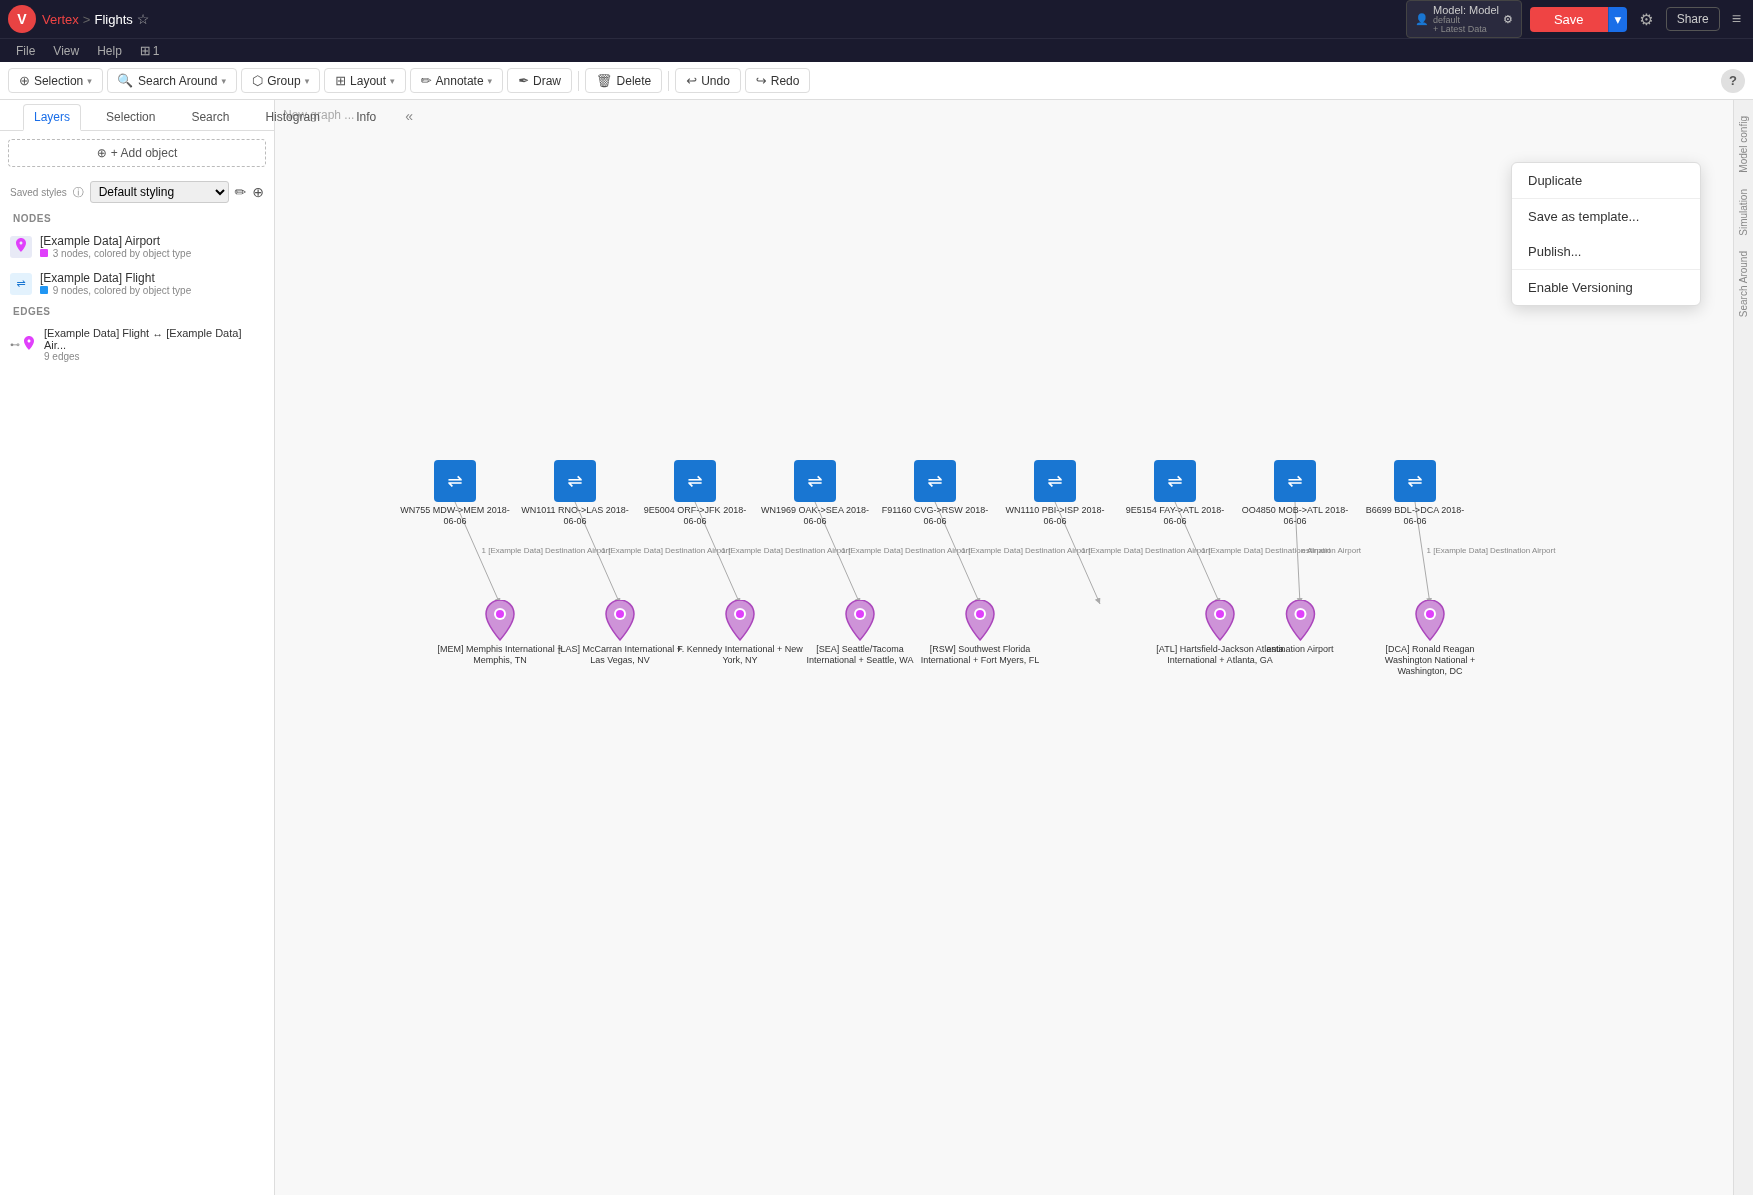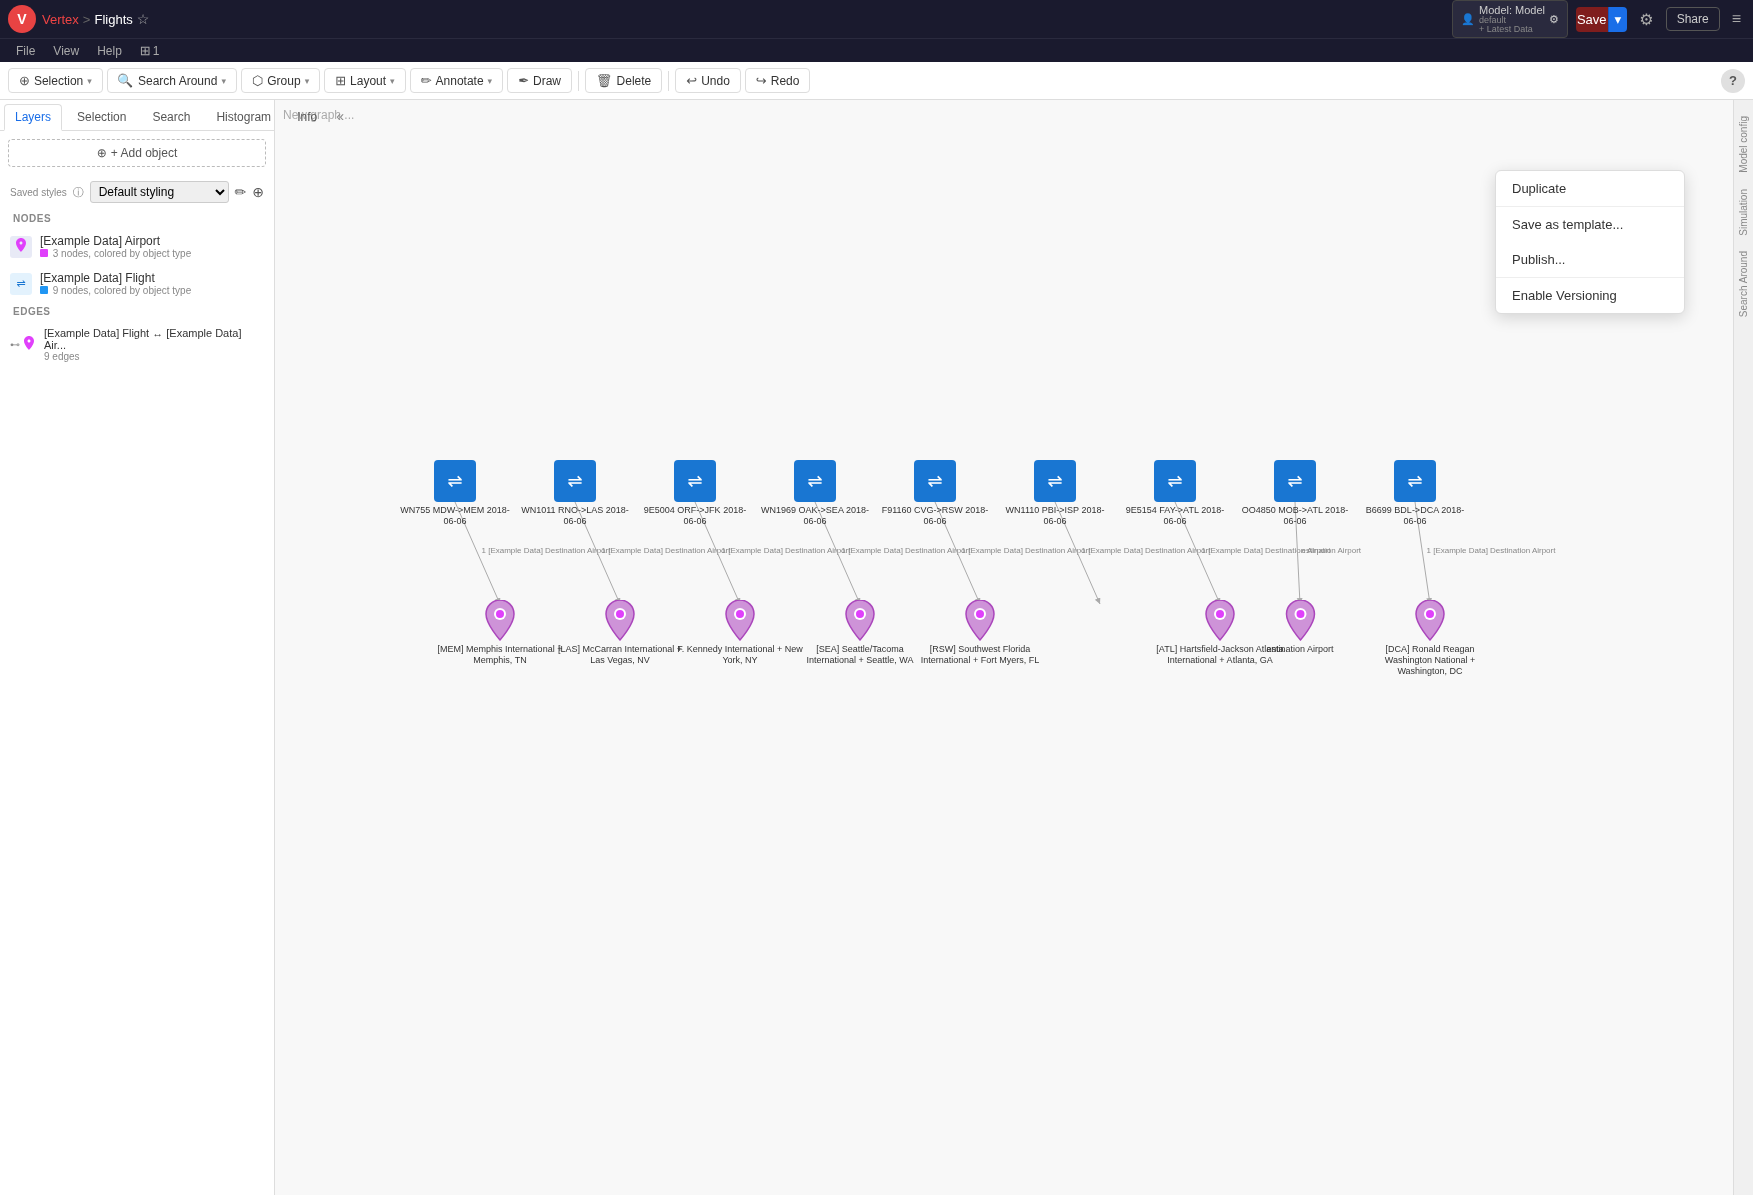--- a/index.html
+++ b/index.html
@@ -31,22 +31,22 @@
     .topbar-spacer { flex: 1; }
     .topbar-right { display: flex; align-items: center; gap: 8px; }
     .topbar-model-btn {
       display: flex; align-items: center; gap: 4px;
       background: #2a2a3e; border: 1px solid #444; border-radius: 4px;
       padding: 3px 8px; color: #ccc; font-size: 11px; cursor: pointer;
     }
     .topbar-model-btn .default-tag { font-size: 9px; color: #888; line-height: 1; }
     .topbar-save-group { display: flex; align-items: center; }
     .topbar-save-btn {
-      background: #7f1d1d; color: white; border: none; border-radius: 4px 0 0 4px;
-      padding: 5px 1px; font-size: 13px; cursor: pointer; font-weight: 500;
+      background: #ef4444; color: white; border: none; border-radius: 4px 0 0 4px;
+      padding: 5px 24px; font-size: 13px; cursor: pointer; font-weight: 500;
     }
     .topbar-save-dropdown {
       background: #1a6ee8; color: white; border: none; border-radius: 0 4px 4px 0;
       border-left: 1px solid #1558c0; padding: 5px 6px; cursor: pointer;
     }
     .topbar-icon-btn {
       background: none; border: none; color: #aaa; cursor: pointer; font-size: 16px; padding: 4px;
     }
     .topbar-share-btn {
       background: none; border: 1px solid #555; border-radius: 4px;
@@ -103,22 +103,22 @@
       background: #fff;
       border-right: 1px solid #ddd;
       display: flex;
       flex-direction: column;
       flex-shrink: 0;
       z-index: 50;
     }
     .sidebar-tabs {
       display: flex;
       border-bottom: 1px solid #ddd;
-      padding: 4px 4px 0;
-      gap: 4px;
+      padding: 4px 23px 0;
+      gap: 14px;
     }
     .sidebar-tab {
       padding: 5px 10px; font-size: 12px; cursor: pointer; border-radius: 4px 4px 0 0;
       color: #555; border: 1px solid transparent; border-bottom: none;
     }
     .sidebar-tab.active {
       background: #fff; border-color: #ddd; color: #1a6ee8; font-weight: 500;
       border-bottom: 2px solid #fff; margin-bottom: -1px;
     }
     .sidebar-collapse { margin-left: auto; cursor: pointer; color: #888; font-size: 14px; padding: 4px; }
@@ -215,28 +215,27 @@
     .graph-svg {
       position: absolute;
       top: 0; left: 0;
       width: 100%; height: 100%;
       pointer-events: none;
     }
 
     
     #save-dropdown-menu {
       position: absolute;
-      top: 62px; right: 68px;
+      top: 62px; right: 52px;
       width: 190px;
       background: white;
       border: 1px solid #ddd;
       border-radius: 6px;
       box-shadow: 0 4px 16px rgba(0,0,0,0.15);
       z-index: 1000;
-      margin-top: 8px;
     }
     .dropdown-item {
       padding: 10px 16px;
       font-size: 13px;
       color: #333;
       cursor: pointer;
     }
     .dropdown-divider { height: 1px; background: #eee; }
 
     

